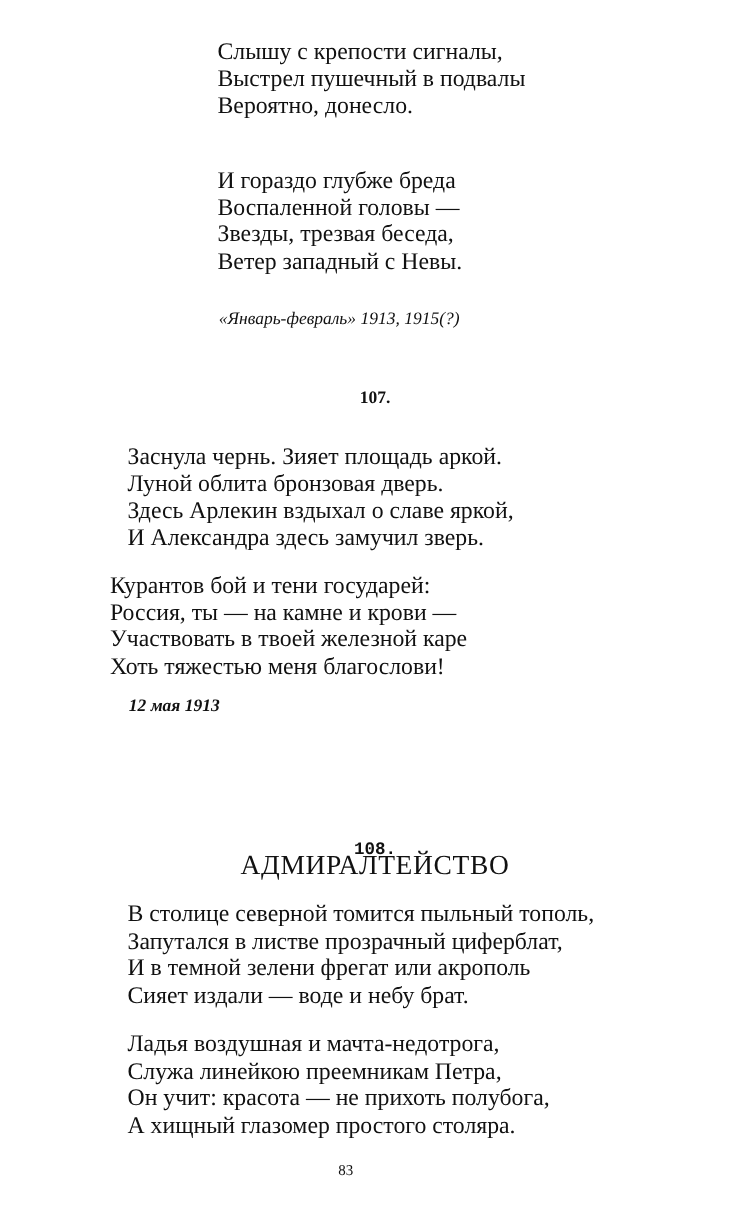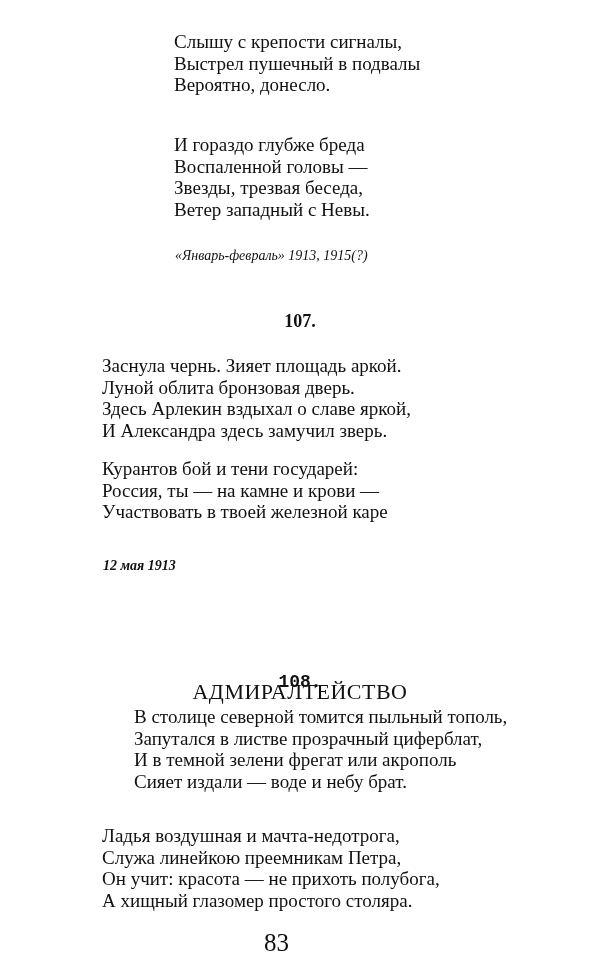--- a/index.html
+++ b/index.html
@@ -4,23 +4,23 @@
   <style>
     html, body { margin: 0; padding: 0; background: #ffffff; }
     body {
       width: 600px; height: 980px; position: relative; overflow: hidden;
       font-family: "Liberation Serif", "DejaVu Serif", serif;
       color: #111111;
     }
     .stanza { position: absolute; font-size: 19px; line-height: 21.5px; white-space: nowrap; }
     .line { display: block; }
     .date { position: absolute; font-style: italic; font-size: 14px; white-space: nowrap; }
-    .num { position: absolute; font-weight: bold; font-size: 18px; width: 600px; text-align: center; left: 0; }
+    .num { position: absolute; font-weight: bold; font-size: 14px; width: 600px; text-align: center; left: 0; }
     .title { position: absolute; font-size: 22px; width: 600px; text-align: center; left: 0; letter-spacing: 0.5px; }
-    .page-number { position: absolute; font-size: 25px; width: 553px; text-align: center; left: 0; }
+    .page-number { position: absolute; font-size: 12px; width: 553px; text-align: center; left: 0; }
   </style>
 </head>
 <body>
 
 <div class="stanza" style="left:174px; top:31px;">
   <span class="line">Слышу с крепости сигналы,</span>
   <span class="line">Выстрел пушечный в подвалы</span>
   <span class="line">Вероятно, донесло.</span>
 </div>
 <div class="stanza" style="left:174px; top:134px;">
@@ -31,30 +31,31 @@
 </div>
 <div class="date" style="left:175px; top:248px;">«Январь-февраль» 1913, 1915(?)</div>
 
 <div class="num" style="top:311px;">107.</div>
 <div class="stanza" style="left:102px; top:355px;">
   <span class="line">Заснула чернь. Зияет площадь аркой.</span>
   <span class="line">Луной облита бронзовая дверь.</span>
   <span class="line">Здесь Арлекин вздыхал о славе яркой,</span>
   <span class="line">И Александра здесь замучил зверь.</span>
 </div>
-<div class="stanza" style="left:102px; top:458px;">
+<div class="stanza" style="left:88px; top:458px;">
   <span class="line">Курантов бой и тени государей:</span>
   <span class="line">Россия, ты — на камне и крови —</span>
   <span class="line">Участвовать в твоей железной каре</span>
+  <span class="line">Хоть тяжестью меня благослови!</span>
 </div>
 <div class="date" style="left:103px; top:558px;font-weight:bold;">12 мая 1913</div>
 
 <div class="num" style="top:672px;font-family:Liberation Mono, monospace;">108.</div>
 <div class="title" style="top:679px;">АДМИРАЛТЕЙСТВО</div>
-<div class="stanza" style="left:102px; top:706px;margin-left:32px;">
+<div class="stanza" style="left:102px; top:721px;">
   <span class="line">В столице северной томится пыльный тополь,</span>
   <span class="line">Запутался в листве прозрачный циферблат,</span>
   <span class="line">И в темной зелени фрегат или акрополь</span>
   <span class="line">Сияет издали — воде и небу брат.</span>
 </div>
 <div class="stanza" style="left:102px; top:825px;">
   <span class="line">Ладья воздушная и мачта-недотрога,</span>
   <span class="line">Служа линейкою преемникам Петра,</span>
   <span class="line">Он учит: красота — не прихоть полубога,</span>
   <span class="line">А хищный глазомер простого столяра.</span>

